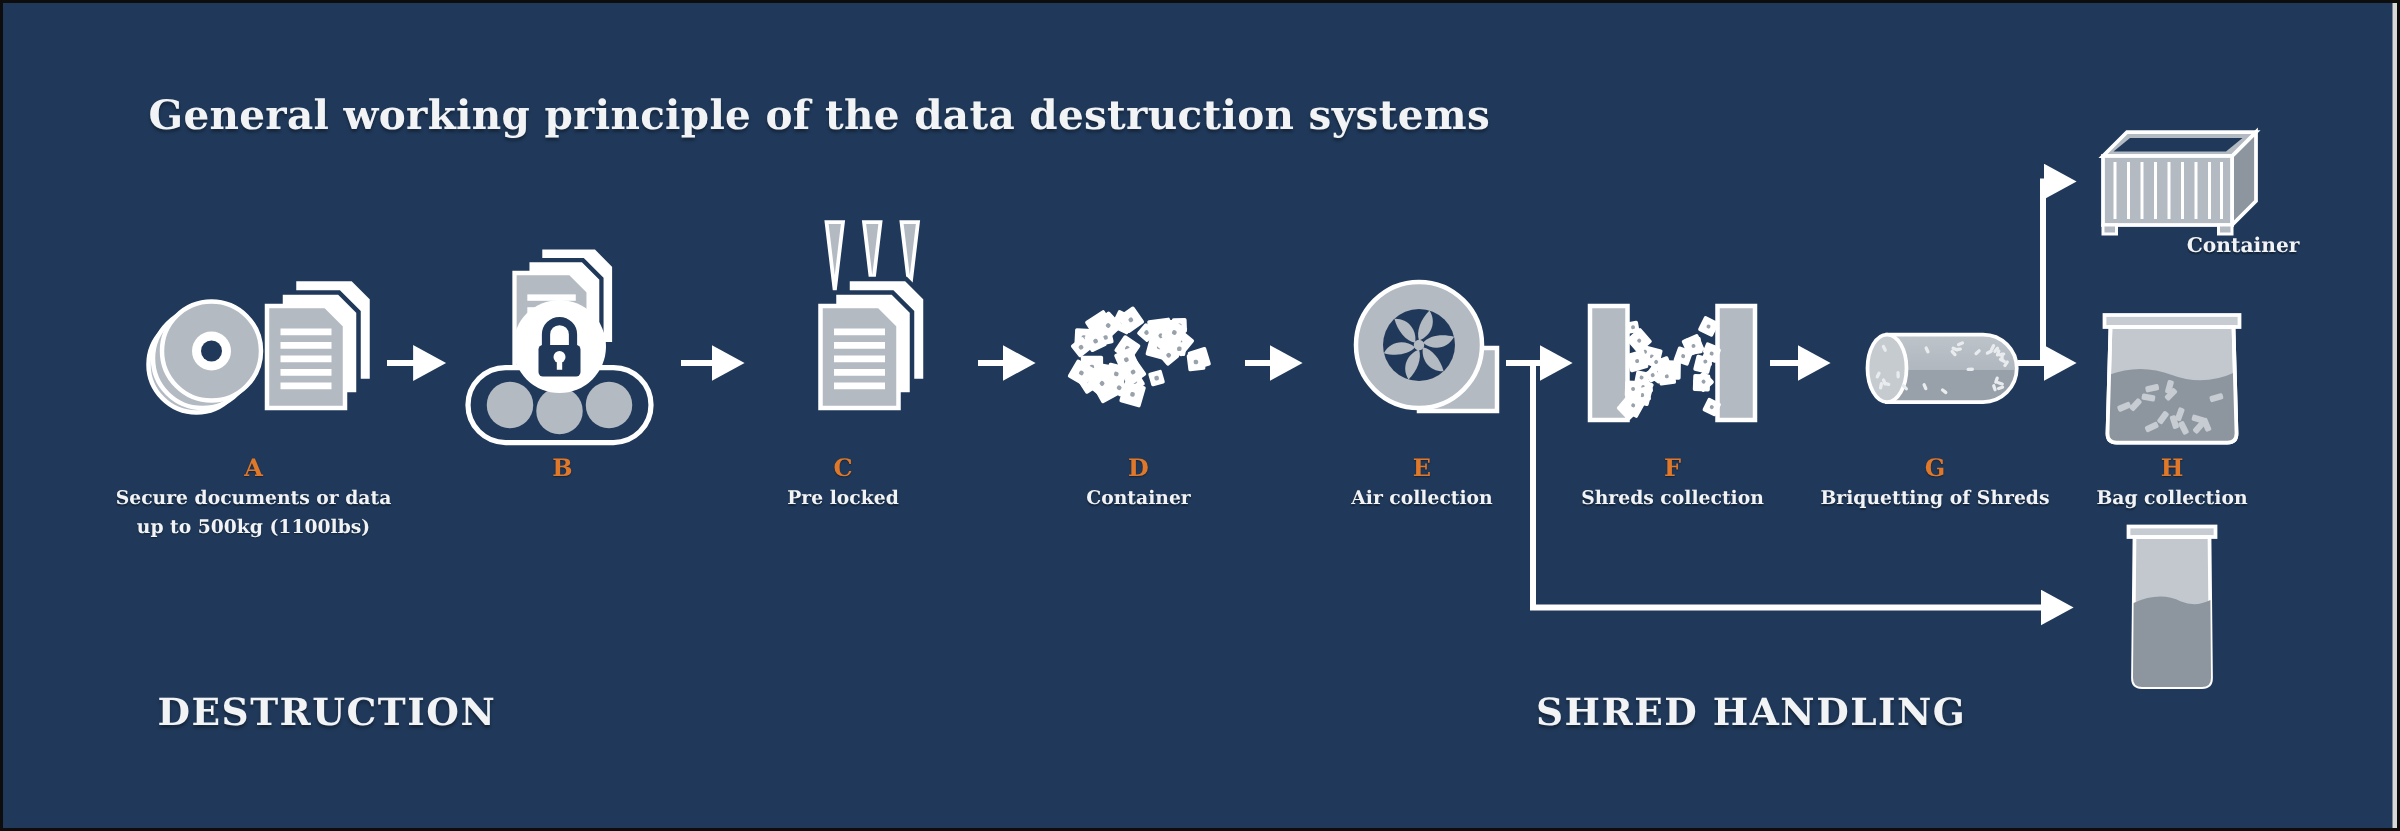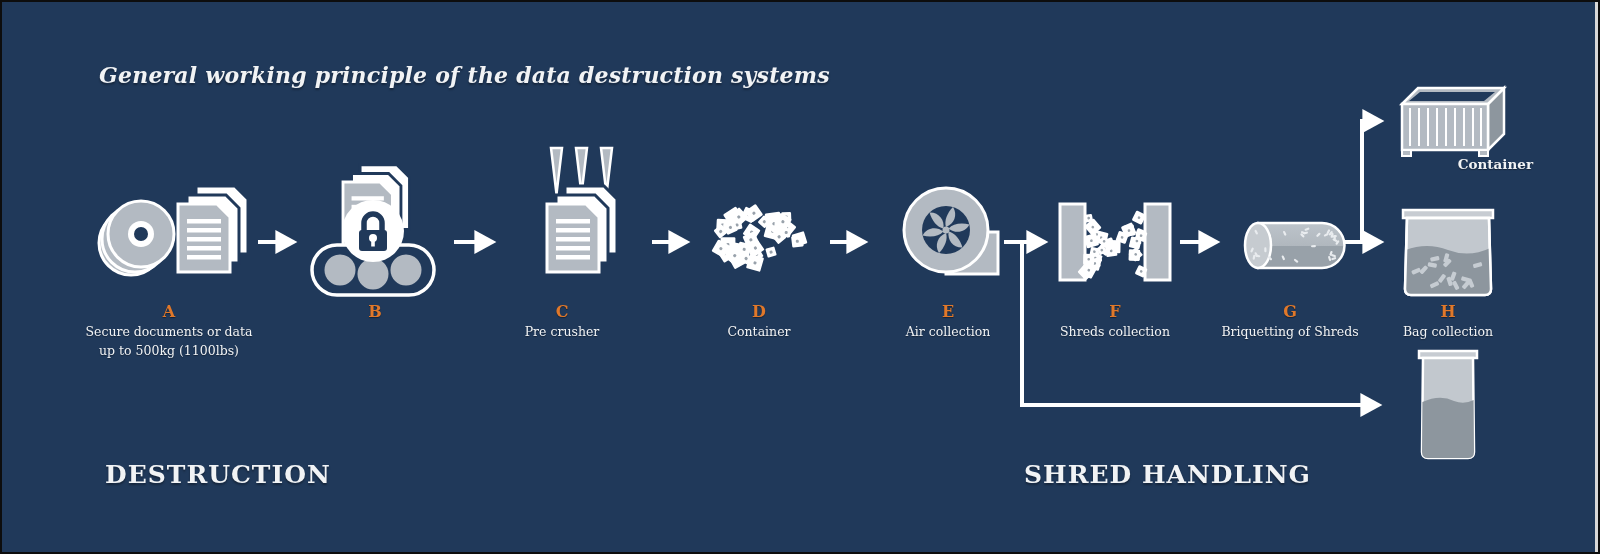--- a/index.html
+++ b/index.html
@@ -7,32 +7,32 @@
     --gray:#b3bac2; --gray-dark:#8d969e; --gray-light:#c7ccd2;
   }
   html,body{margin:0;padding:0;background:#000;}
   .canvas{
     position:relative;width:1600px;height:554px;box-sizing:border-box;
     background:var(--bg);overflow:hidden;border:2px solid #0d0d0d;
     font-family:"DejaVu Serif","Liberation Serif",serif;
   }
   .edge-strip{position:absolute;right:0;top:0;width:3px;height:100%;background:#d8d8d8;}
   .title{
-    position:absolute;left:97px;top:60px;font-size:22px;font-weight:bold;
-    color:var(--ink);letter-spacing:.2px;text-shadow:0 2px 2px rgba(0,0,0,.35);font-style:italic;
+    position:absolute;left:97px;top:60px;font-size:27px;font-weight:bold;
+    color:var(--ink);letter-spacing:.2px;text-shadow:0 2px 2px rgba(0,0,0,.35);
   }
   .section-label{
     position:absolute;top:458px;font-size:25px;font-weight:bold;color:var(--ink);
     letter-spacing:1px;text-shadow:0 2px 2px rgba(0,0,0,.35);
   }
   #sec-destruction{left:103px;}
   #sec-shred{left:1022px;}
   .stage-label{position:absolute;top:300px;width:230px;text-align:center;color:var(--ink);}
   .stage-label .letter{display:block;color:var(--accent);font-weight:bold;font-size:16px;line-height:19px;text-shadow:0 1px 1px rgba(0,0,0,.4);}
-  .stage-label .caption{font-size:12.5px;line-height:14.5px;font-weight:normal;white-space:pre-line;text-shadow:0 1px 1px rgba(0,0,0,.4);}
+  .stage-label .caption{font-size:12.5px;line-height:14.5px;font-weight:bold;white-space:pre-line;text-shadow:0 1px 1px rgba(0,0,0,.4);}
   .mini-label{position:absolute;top:154px;width:160px;text-align:right;font-size:13.5px;font-weight:bold;color:var(--ink);text-shadow:0 1px 1px rgba(0,0,0,.4);}
   svg.diagram{position:absolute;left:0;top:0;}
 </style>
 </head>
 <body>
 
 <div class="canvas">
 
   <svg class="diagram" width="1600" height="554" viewBox="0 0 1600 554">
     <defs>
@@ -365,21 +365,21 @@
   <div class="stage-label" style="left:52px">
     <span class="letter">A</span>
     <span class="caption">Secure documents or data
 up to 500kg (1100lbs)</span>
   </div>
   <div class="stage-label" style="left:258px">
     <span class="letter">B</span>
   </div>
   <div class="stage-label" style="left:445px">
     <span class="letter">C</span>
-    <span class="caption">Pre crusher</span>
+    <span class="caption">Pre locked</span>
   </div>
   <div class="stage-label" style="left:642px">
     <span class="letter">D</span>
     <span class="caption">Container</span>
   </div>
   <div class="stage-label" style="left:831px">
     <span class="letter">E</span>
     <span class="caption">Air collection</span>
   </div>
   <div class="stage-label" style="left:998px">

